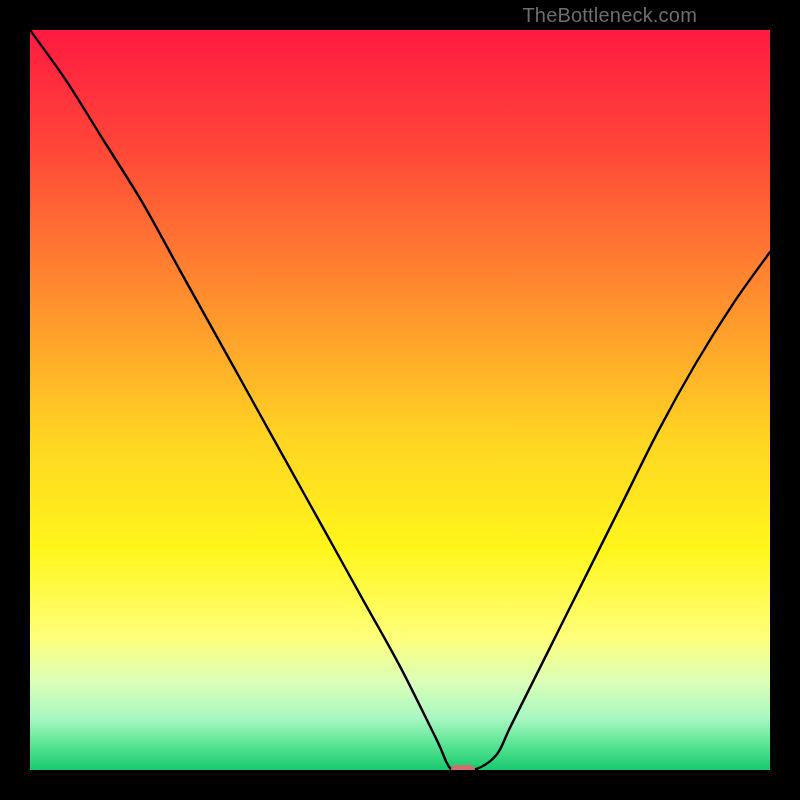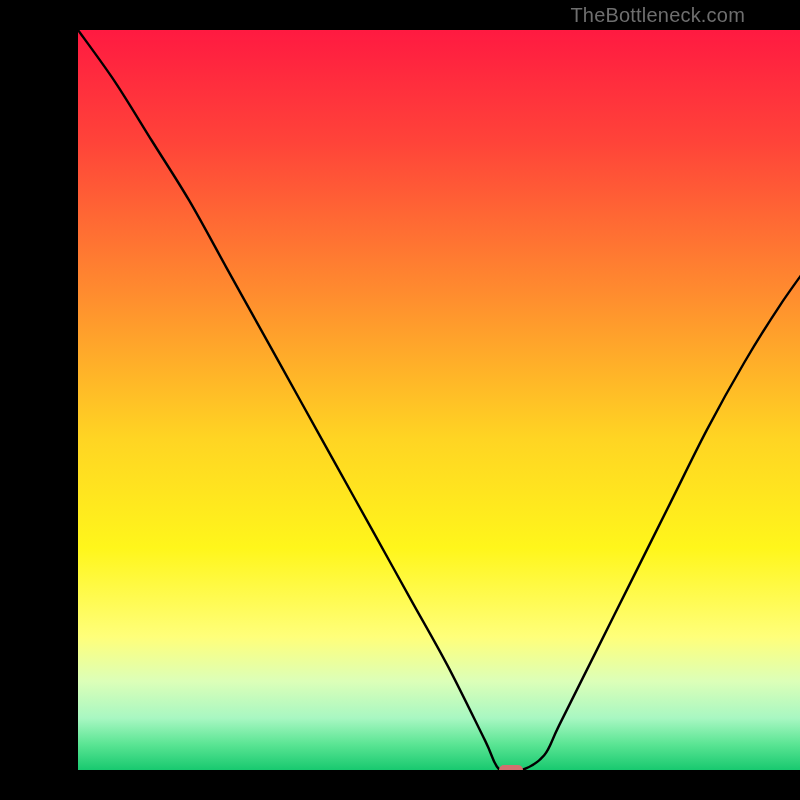--- a/index.html
+++ b/index.html
@@ -11,21 +11,20 @@
     overflow: hidden;
     font-family: Arial, Helvetica, sans-serif;
   }
   .frame {
     position: absolute;
     left: 0;
     top: 0;
     width: 727px;
     height: 800px;
     background: #000000;
-    margin-left: 48px;
   }
   .plot-area {
     position: absolute;
     left: 30px;
     top: 30px;
     width: 740px;
     height: 740px;
     overflow: hidden;
   }
   .gradient-bg {

